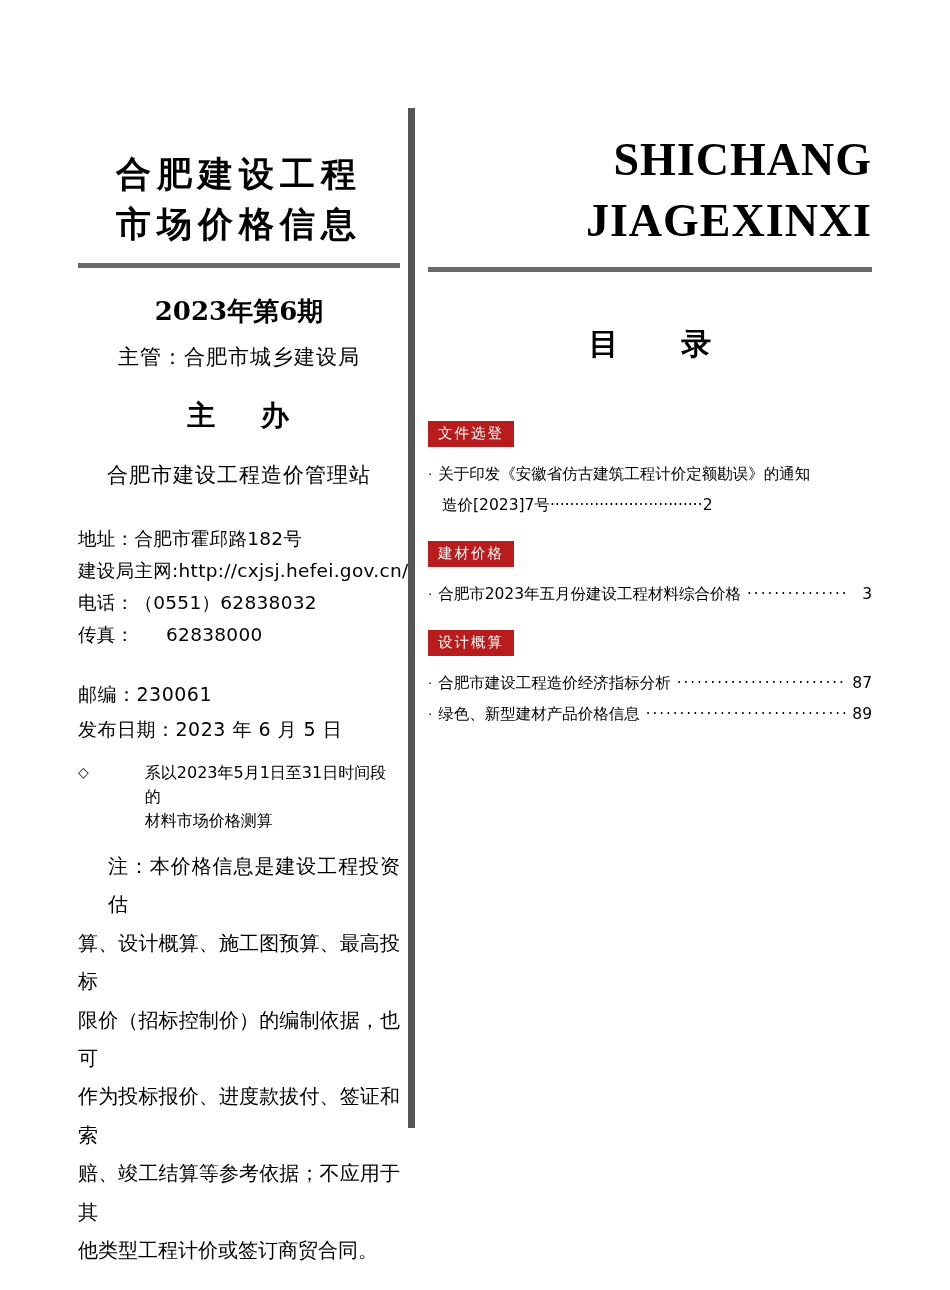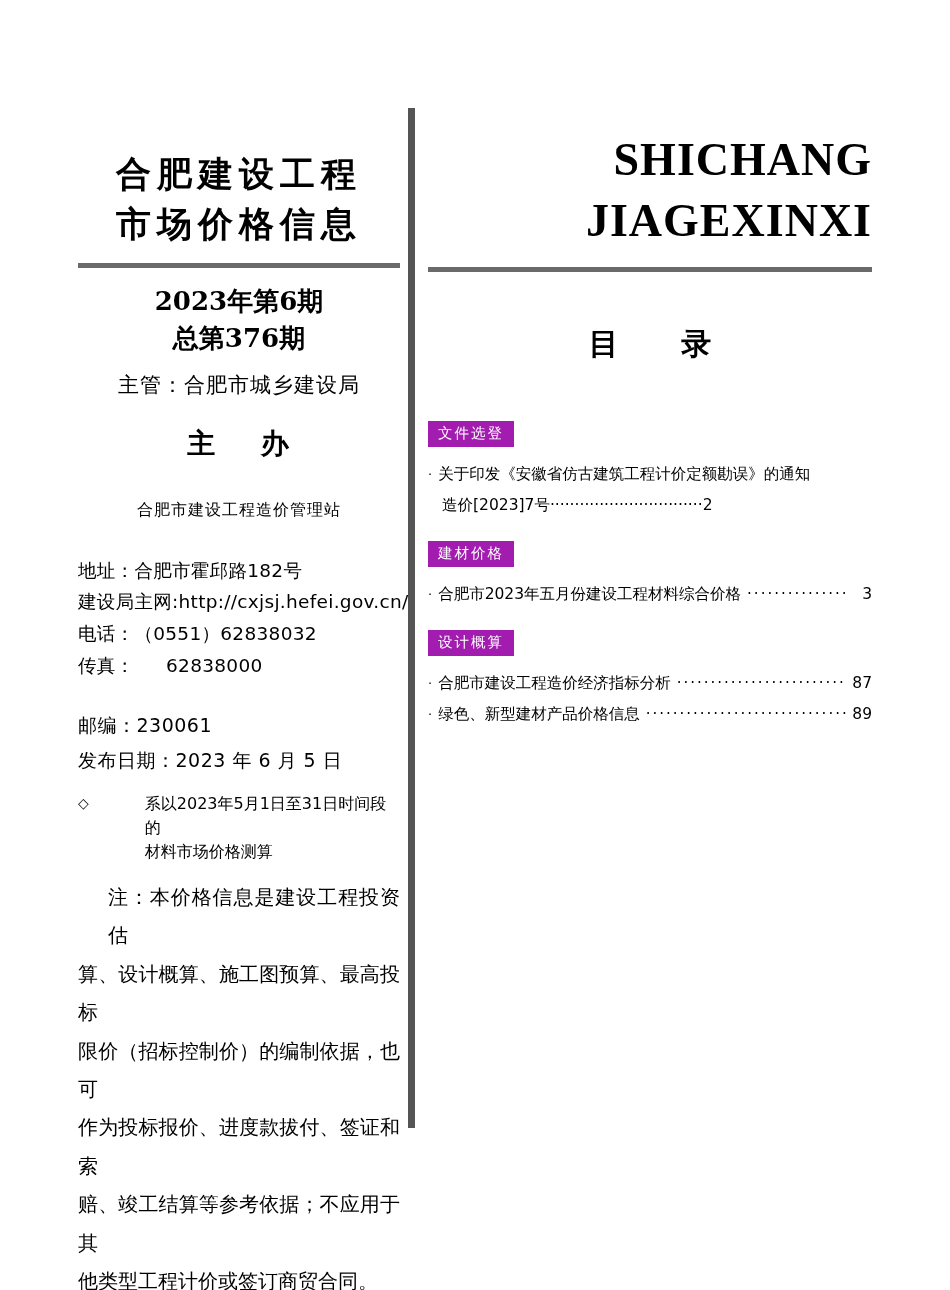--- a/index.html
+++ b/index.html
@@ -47,44 +47,44 @@
   .rule-thick {
     height: 5px;
     background: #6a6a6a;
     margin: 14px 0 0 0;
   }
   .issue-line {
     font-family: "DejaVu Serif", serif;
     font-weight: bold;
     font-size: 26px;
     text-align: center;
-    margin-top: 16px;
+    margin-top: 26px;
     line-height: 1.35;
   }
   .supervisor {
     font-family: "DejaVu Sans", sans-serif;
     font-size: 21px;
     text-align: center;
     margin-top: 14px;
     letter-spacing: 1px;
   }
   .host-label {
     font-family: "DejaVu Sans", sans-serif;
     font-weight: bold;
     font-size: 28px;
     text-align: center;
     letter-spacing: 18px;
     margin-top: 26px;
     padding-left: 16px;
   }
   .host-name {
     font-family: "DejaVu Sans", sans-serif;
-    font-size: 16px;
-    text-align: center;
-    margin-top: 37px;
+    font-size: 21px;
+    text-align: center;
+    margin-top: 26px;
     letter-spacing: 1px;
   }
   .contact-block {
     margin-top: 34px;
     font-family: "DejaVu Sans", sans-serif;
     font-size: 18.5px;
     line-height: 1.72;
     letter-spacing: 0.3px;
     text-decoration: underline;
   }
@@ -152,21 +152,21 @@
     letter-spacing: 26px;
     padding-left: 26px;
     margin-top: 52px;
   }
 
   .toc {
     margin-top: 56px;
   }
   .section-tag {
     display: inline-block;
-    background: #a21caf;
+    background: #b91c1c;
     color: #ffffff;
     font-family: "DejaVu Sans", sans-serif;
     font-size: 14.5px;
     letter-spacing: 2px;
     padding: 3px 10px 4px 10px;
     margin-bottom: 12px;
   }
   .section-block { margin-bottom: 20px; }
   .toc-entry {
     display: flex;
@@ -215,21 +215,20 @@
 
   <div class="divider"></div>
 
   <div class="left-col">
 
     <div class="masthead-title">合肥建设工程</div>
     <div class="masthead-title">市场价格信息</div>
     <div class="rule-thick"></div>
 
     <div class="issue-line">2023年第6期</div>
-    <div class="issue-line" style="margin-top:2px;">总第376期</div>
 
     <div class="supervisor">主管：合肥市城乡建设局</div>
 
     <div class="host-label">主  办</div>
     <div class="host-name">合肥市建设工程造价管理站</div>
 
     <div class="contact-block">
       <div class="contact-row">
         <span class="lbl">地址：</span><span class="val">合肥市霍邱路182号</span>
       </div>

